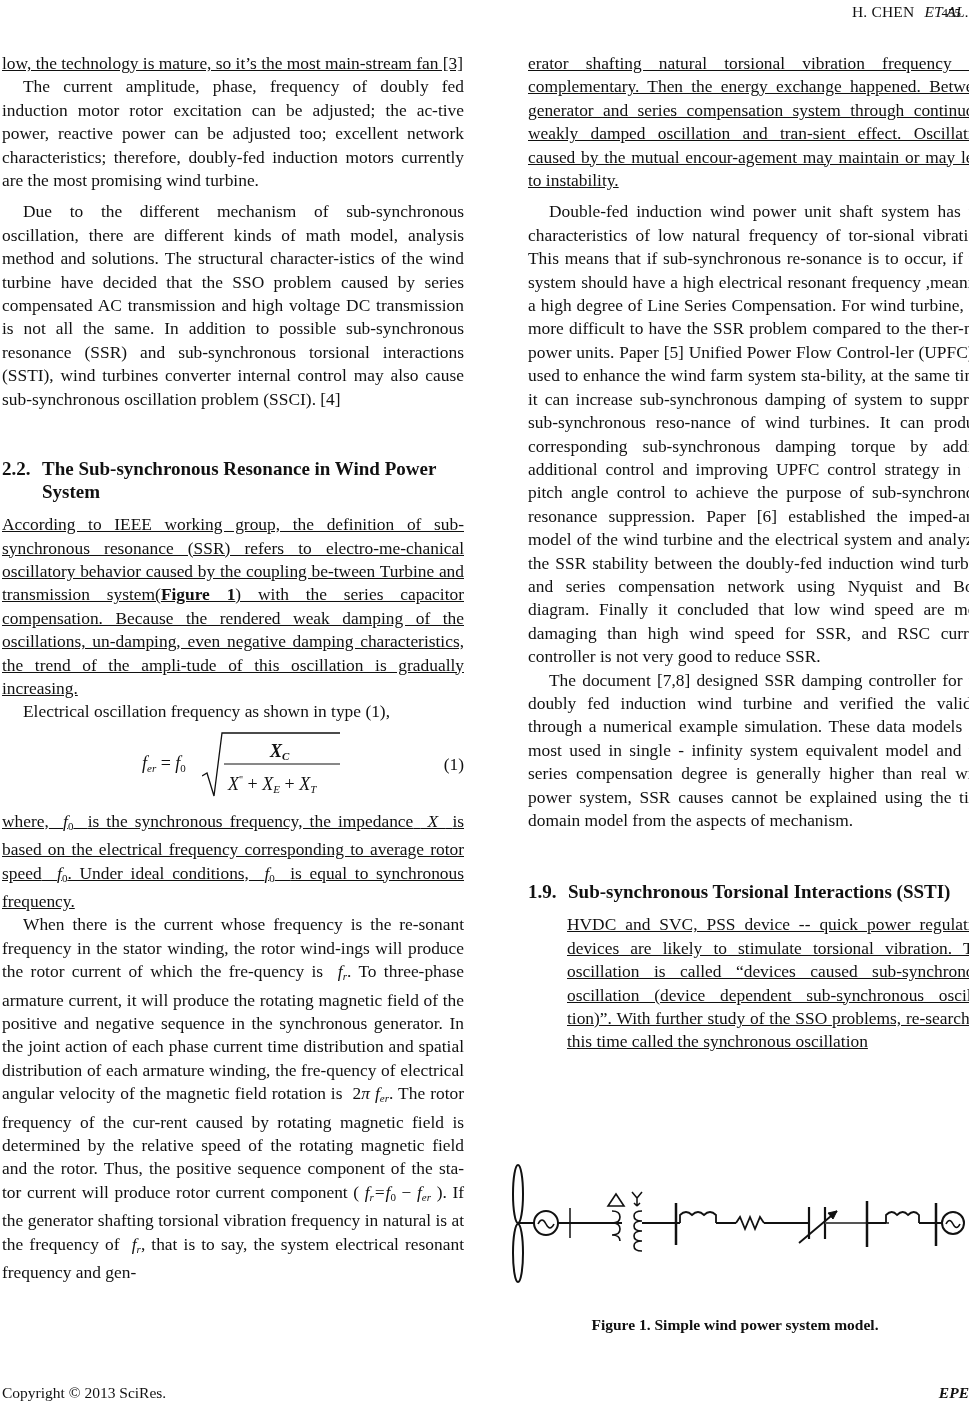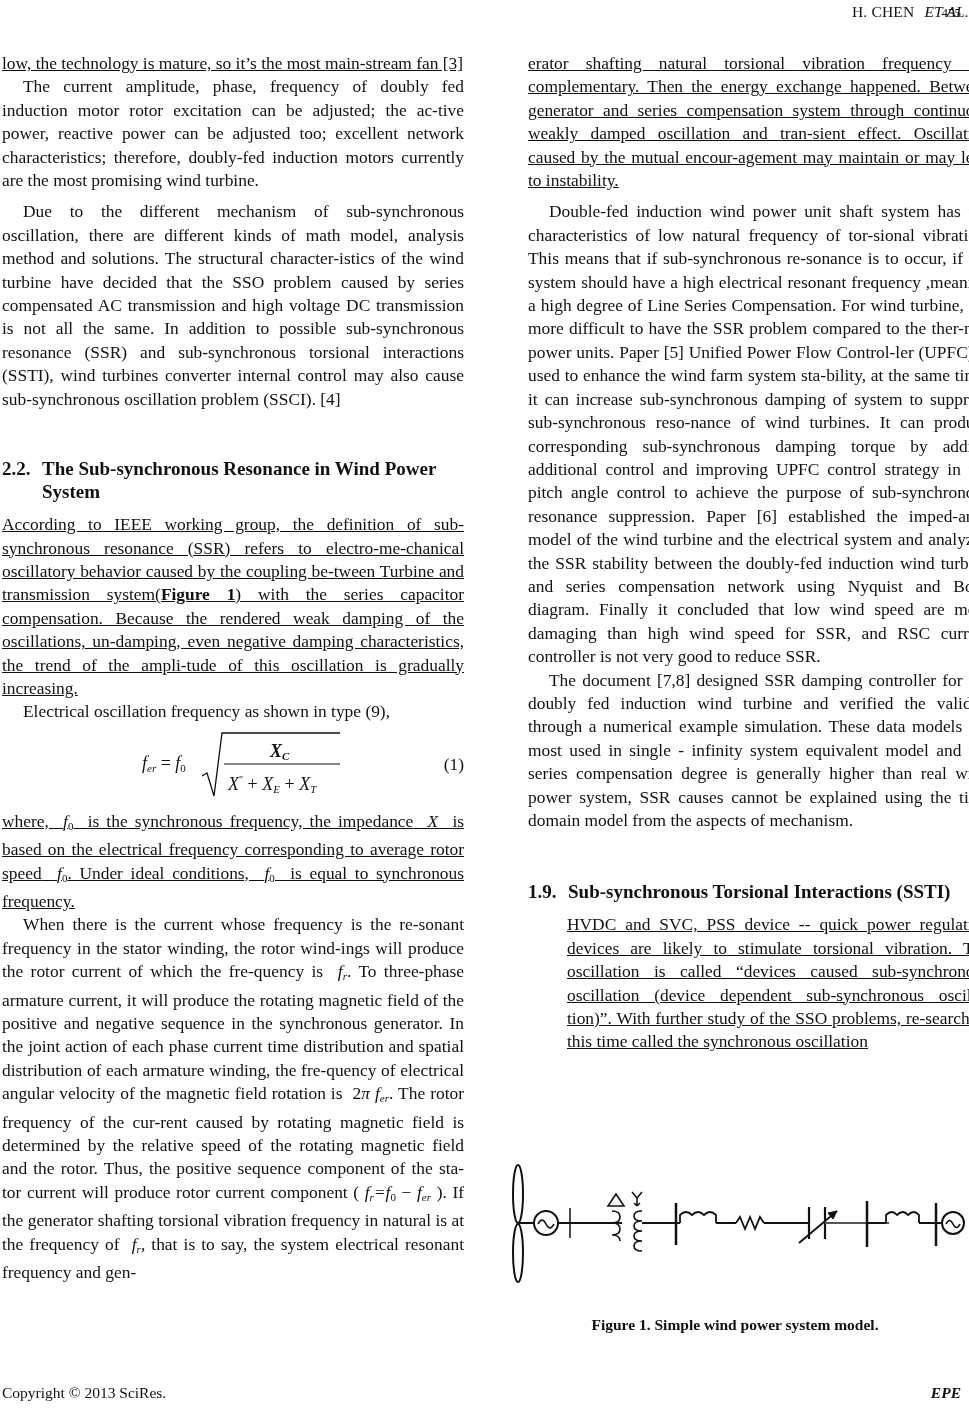--- a/index.html
+++ b/index.html
@@ -46,39 +46,39 @@
 
   .figure { position: absolute; left: 504px; top: 1164px; width: 462px; height: 180px; }
   .figure svg { position: absolute; left: 0; top: 0; }
   .figure .caption {
     position: absolute; top: 152px; left: 0; width: 462px; text-align: center;
     font-weight: bold; font-size: 15.5px;
   }
 
   .footer { position: absolute; top: 1384px; left: 0; width: 969px; font-size: 15.5px; }
   .footer .copyright { position: absolute; left: 2px; }
-  .footer .journal { position: absolute; right: 8px; font-weight: bold; font-style: italic; margin-left: 36px; }
+  .footer .journal { position: absolute; right: 0; font-weight: bold; font-style: italic; margin-left: 36px; }
 </style>
 </head>
 <body>
 
 <div class="running-head">
   <div class="authors"><span>H. CHEN</span><i>ET AL.</i></div>
   <div class="pageno">455</div>
 </div>
 
 <div class="col col-left">
   <p class="noindent">low, the technology is mature, so it’s the most main-stream fan [3]</p>
   <p>The current amplitude, phase, frequency of doubly fed induction motor rotor excitation can be adjusted; the ac-tive power, reactive power can be adjusted too; excellent network characteristics; therefore, doubly-fed induction motors currently are the most promising wind turbine.</p>
   <p class="gap-before">Due to the different mechanism of sub-synchronous oscillation, there are different kinds of math model, analysis method and solutions. The structural character-istics of the wind turbine have decided that the SSO problem caused by series compensated AC transmission and high voltage DC transmission is not all the same. In addition to possible sub-synchronous resonance (SSR) and sub-synchronous torsional interactions (SSTI), wind turbines converter internal control may also cause sub-synchronous oscillation problem (SSCI). [4]</p>
 
   <h3 style="margin-top:20px;"><span class="num">2.2.</span><span>The Sub-synchronous Resonance in Wind Power System</span></h3>
 
   <p class="noindent" style="margin-top:10px;"><span>According to IEEE working group, the definition of sub-synchronous resonance (SSR) refers to electro-me-chanical oscillatory behavior caused by the coupling be-tween Turbine and transmission system(</span><b>Figure 1</b><span>) with the series capacitor compensation. Because the rendered weak damping of the oscillations, un-damping, even negative damping characteristics, the trend of the ampli-tude of this oscillation is gradually increasing.</span></p>
-  <p>Electrical oscillation frequency as shown in type (9),</p>
+  <p>Electrical oscillation frequency as shown in type (1),</p>
 
   <div class="equation">
     <span class="lhs math"><span>f</span><sub>er</sub>&nbsp;<span style="font-style:normal">=</span>&nbsp;<span>f</span><sub class="up">0</sub></span>
     <div class="sqrt-wrap">
       <svg width="140" height="70">
         <polyline points="0,46 5,43 12,66 20,3 138,3" fill="none" stroke="#111" stroke-width="1.3"></polyline>
         <line x1="22" y1="34" x2="138" y2="34" stroke="#111" stroke-width="1"></line>
       </svg>
       <span class="numer math"><span>X</span><sub>C</sub></span>
       <span class="denom math">X<sup style="font-size:10px;font-style:normal">"</sup> <span style="font-style:normal">+</span> X<sub>E</sub> <span style="font-style:normal">+</span> X<sub>T</sub></span>

